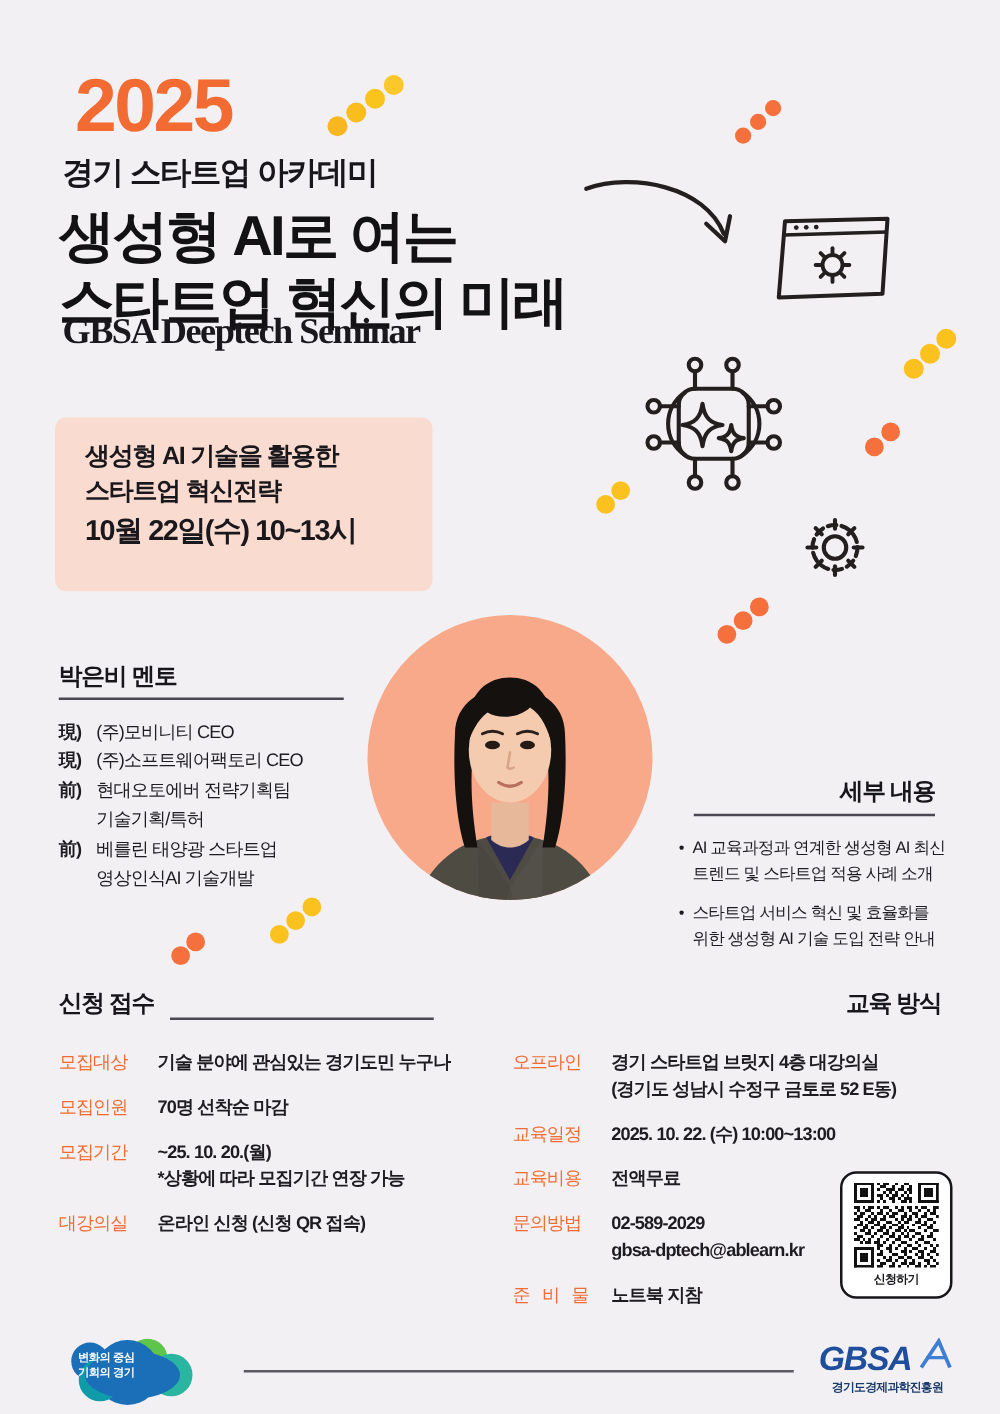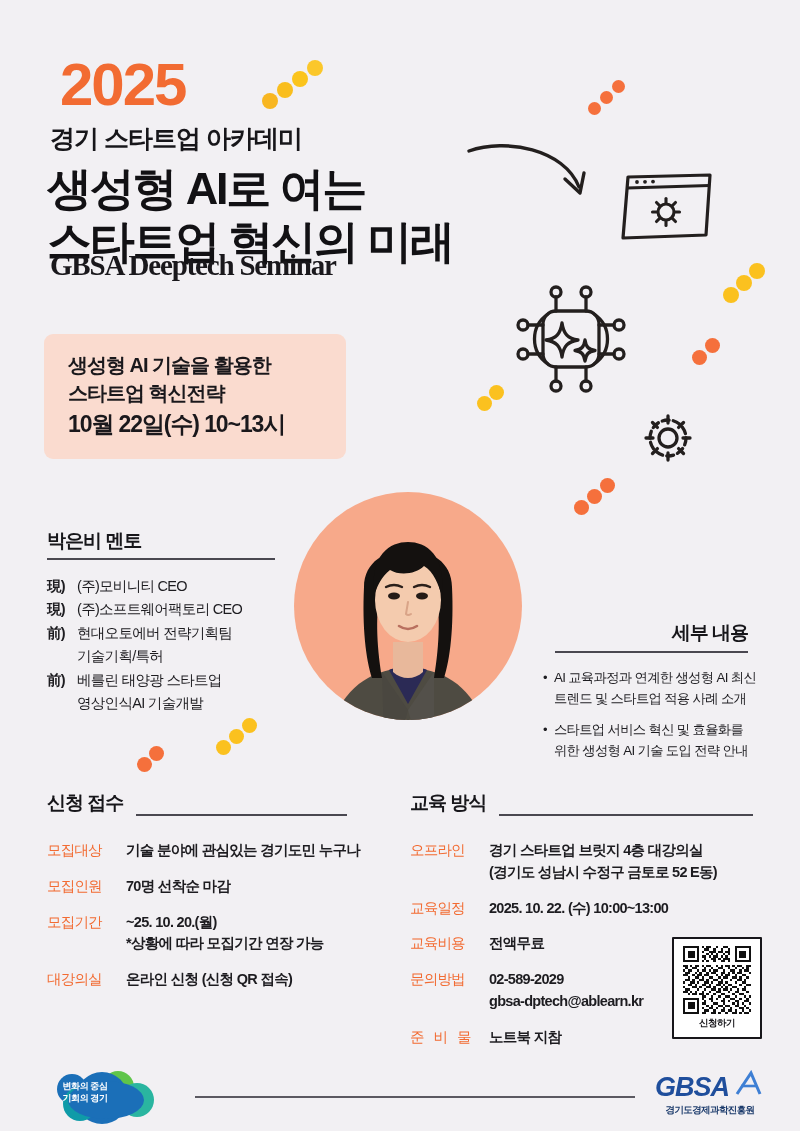--- a/index.html
+++ b/index.html
@@ -39,21 +39,21 @@
   }
   .subhead {
     position:absolute; left:50px; top:251px;
     font-size:29px; font-weight:700; color:#1A181C;
     letter-spacing:-1.2px; line-height:1;font-family:Liberation Serif, serif;
   }
 
   
   .pinkbox {
     position:absolute; left:44px; top:334px;
-    width:302px; height:125px;
+    width:302px; height:139px;
     background:#FADBCF; border-radius:9px;
     padding:17px 12px 0 24px;
   }
   .pinkbox .line {
     font-size:20px; font-weight:700; color:#1A181C;
     letter-spacing:-1px; line-height:1.42;
   }
   .pinkbox .line.big { font-size:23px; letter-spacing:-1.1px; }
 
   
@@ -112,42 +112,42 @@
   .detail-list { position:absolute; left:543px; top:668px; width:215px; }
   .detail-item {
     display:flex; gap:7px; margin-bottom:11px;
     font-size:13.3px; color:#1D1C20; letter-spacing:-0.65px;
     line-height:1.55; font-weight:500;
   }
   .detail-item .bullet { flex:none; font-size:13px; line-height:1.5; }
 
   
   #apply-head { left:47px; top:790px; width:300px; }
-  #method-head { left:410px; top:790px; width:343px; }
+  #method-head { left:410px; top:790px; width:343px;flex-direction:column; }
 
   .kv-list { position:absolute; }
   #apply-list { left:47px; top:840px; width:340px; }
   #method-list { left:410px; top:840px; width:345px; }
   .kv-row { display:flex; margin-bottom:14px; }
   .kv-key {
     flex:none; width:79px;
     font-size:14.5px; font-weight:400; color:#F26B32;
     letter-spacing:-0.8px; line-height:1.5;
   }
   .kv-key.spaced { letter-spacing:2.5px; }
   .kv-val {
     font-size:14.5px; font-weight:700; color:#1D1C20;
     letter-spacing:-0.7px; line-height:1.5; white-space:pre-line;
   }
 
   
   .qr-box {
     position:absolute; left:672px; top:937px;
     width:90px; height:102px;
-    background:#fff; border:2.2px solid #17161A; border-radius:1px;
+    background:#fff; border:2.2px solid #17161A; border-radius:13px;
     display:flex; flex-direction:column; align-items:center;
     padding-top:7px;
   }
   .qr-label {
     font-size:9.5px; font-weight:700; color:#17161A;
     letter-spacing:-0.5px; margin-top:3px;
   }
 
   
   .gg-logo { position:absolute; left:44px; top:1070px; }

